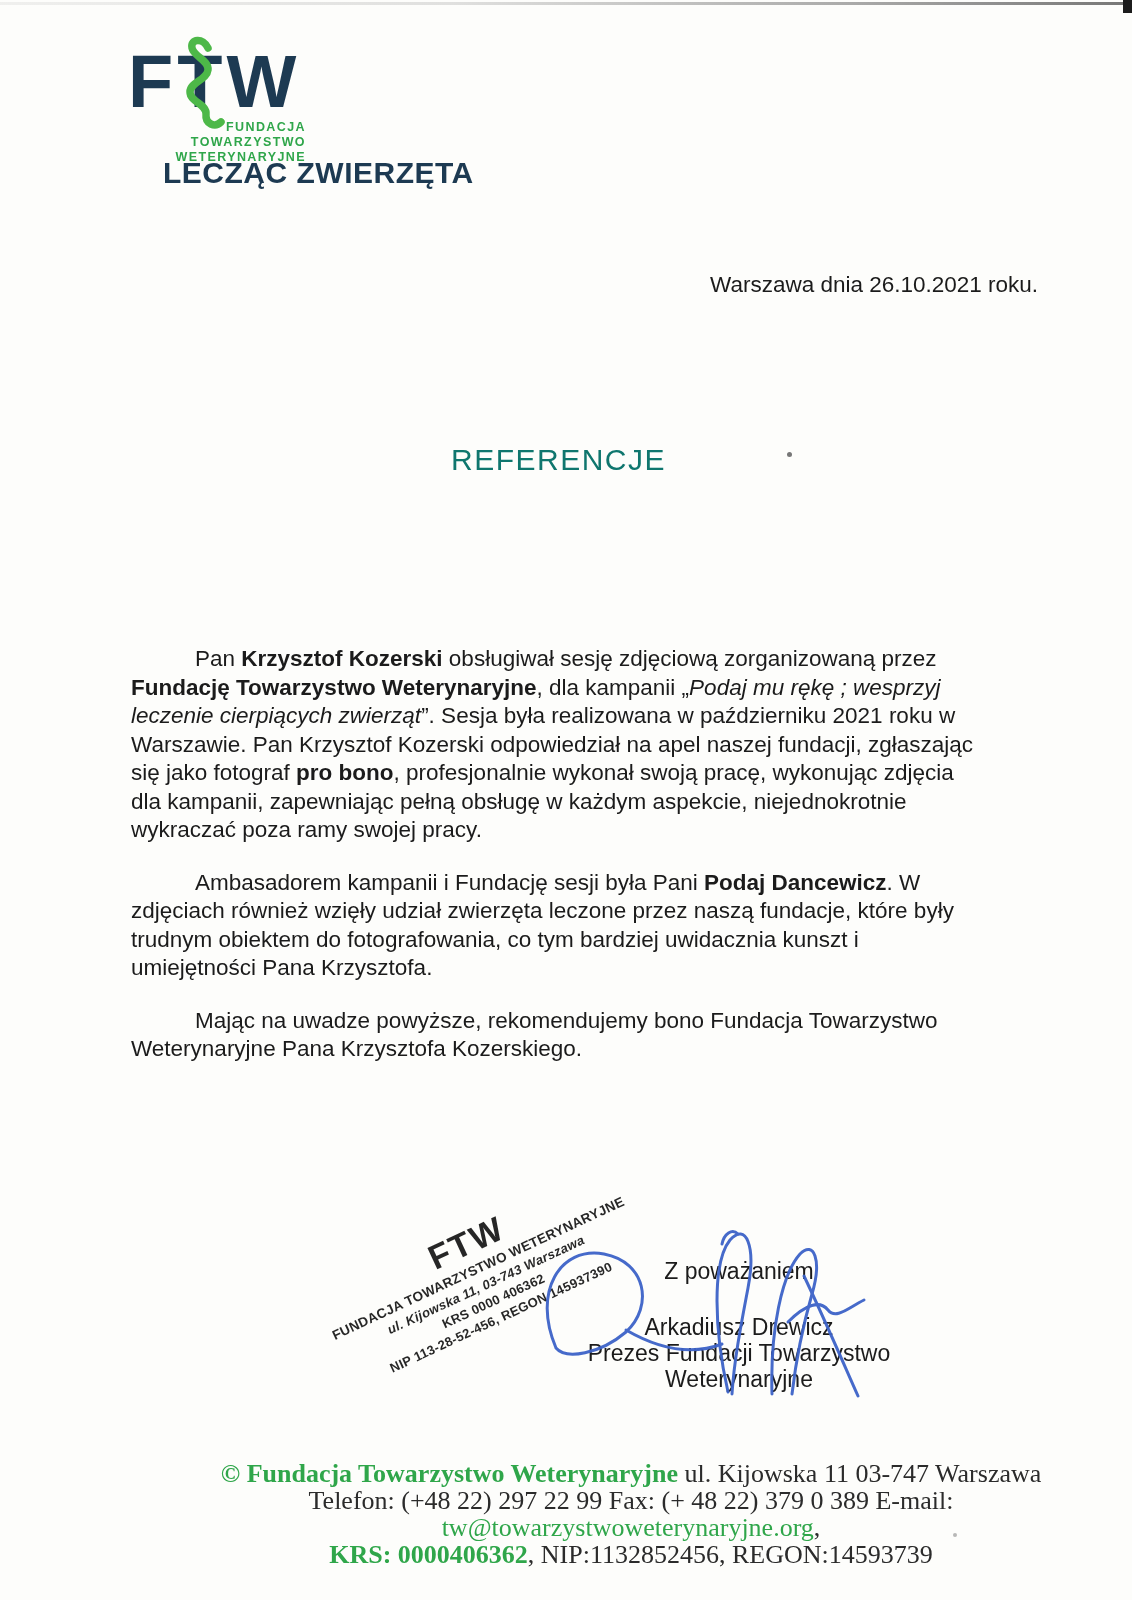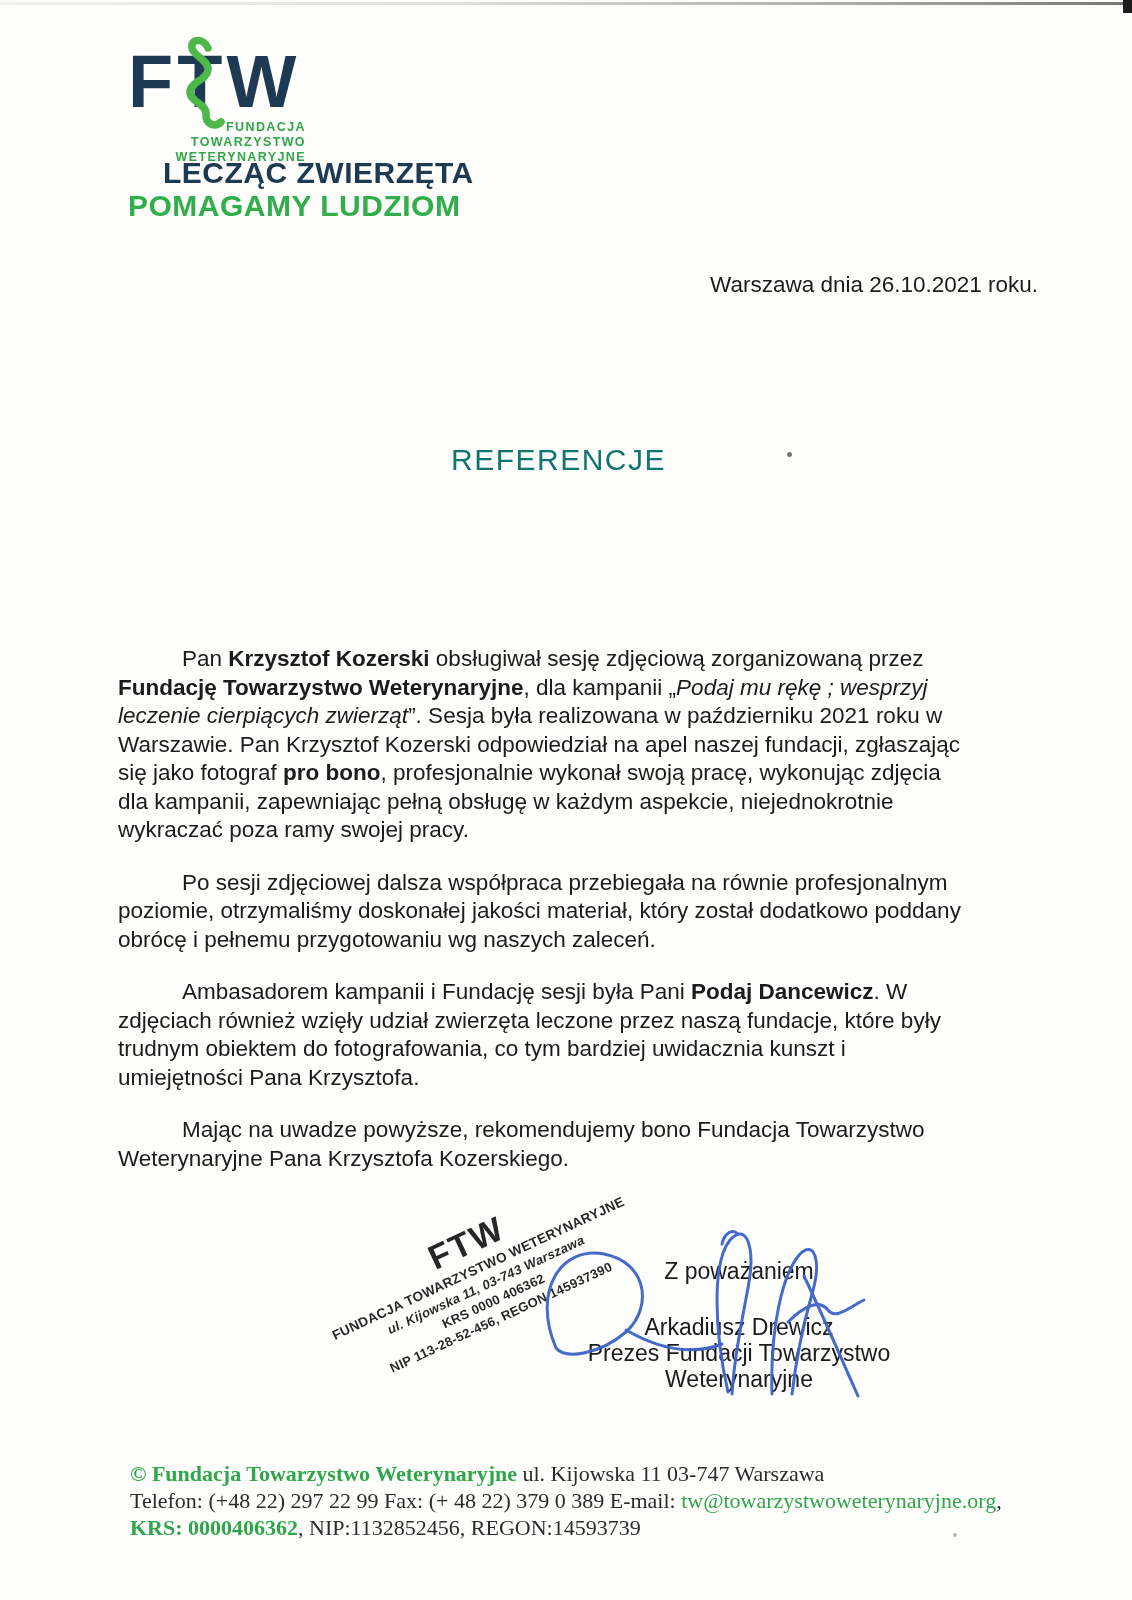--- a/index.html
+++ b/index.html
@@ -20,40 +20,40 @@
   .ftw-letters { font-weight:800; font-size:74px; line-height:76px; letter-spacing:4px; color:var(--navy,#1d3a52); }
   .snake-svg { position:absolute; left:46px; top:-9px; width:54px; height:102px; }
   .org-small { position:absolute; left:126px; top:120px; width:180px; text-align:right;
     color:var(--green,#2fa64a); font-weight:700; font-size:12.5px; line-height:15px; letter-spacing:1.4px; }
   .tagline1 { position:absolute; left:163px; top:156px; font-weight:800; font-size:30px; letter-spacing:.5px; color:var(--navy,#1d3a52); }
   .tagline2 { position:absolute; left:128px; top:189px; font-weight:800; font-size:30px; letter-spacing:.5px; color:var(--green-bright,#2fae49); }
 
   
   .date-line { position:absolute; left:710px; top:272px; font-size:22.5px; }
   .letter-title { position:absolute; left:451px; top:443px; font-size:30px; letter-spacing:1.5px; color:#0f766e; }
-  .letter-body { position:absolute; left:118px; top:645px; width:858px; font-size:22.5px; line-height:28.5px; }
+  .letter-body { position:absolute; left:131px; top:645px; width:858px; font-size:22.5px; line-height:28.5px; }
   .letter-body p { margin:0 0 24px 0; text-indent:64px; }
 
   
   .stamp { position:absolute; left:296px; top:1222px; width:372px; text-align:center;
     transform:rotate(-25deg); color:var(--stamp-ink,#161616); opacity:.93; }
   .stamp-logo { font-weight:900; font-size:34px; line-height:34px; letter-spacing:2px; margin-bottom:3px; }
   .stamp-line { font-size:13px; line-height:18px; font-weight:800; letter-spacing:.3px; }
   .stamp-line.script { font-style:italic; font-weight:700; }
   .stamp-org { font-size:13.5px; }
 
   
   .signoff { position:absolute; left:578px; top:1258px; width:322px; text-align:center; font-size:23px; line-height:26px; }
   .signoff .salutation { margin-bottom:30px; }
 
   .sig-svg { position:absolute; left:0; top:0; width:1132px; height:1600px; pointer-events:none; }
 
   
   .footer { position:absolute; left:130px; top:1460px; font-family:"Liberation Serif", serif;
-    font-size:22px; line-height:27px; color:var(--footer-ink,#2b2b2b); }
+    font-size:26px; line-height:27px; color:var(--footer-ink,#2b2b2b);text-align:center; }
   .footer .green { color:var(--green,#2fa64a); }
   .footer .green-bold { color:var(--green,#2fa64a); font-weight:bold; }
 </style>
 </head>
 <body>
 
 <div class="page">
 
   <div class="top-edge"></div>
   <div class="corner-chip"></div>
@@ -64,29 +64,27 @@
     <span class="ftw-letters"><span>F</span><span>T</span><span>W</span></span>
     <svg class="snake-svg" viewBox="0 0 54 102">
       <path d="M34 13 C29 2 16 4 18 13 C20 22 35 25 34 35 C33 45 16 47 16 57 C16 67 33 69 32 79 C31 89 41 93 47 87" fill="none" stroke="#4db848" stroke-width="7.5" stroke-linecap="round"></path>
     </svg>
   </div>
   <div class="org-small">
     <div>FUNDACJA TOWARZYSTWO</div>
     <div>WETERYNARYJNE</div>
   </div>
   <div class="tagline1">LECZĄC ZWIERZĘTA</div>
-  <div class="tagline2">POMAGAMY LUDZIOM</div>
 
   <div class="date-line">Warszawa dnia 26.10.2021 roku.</div>
 
   <div class="letter-title">REFERENCJE</div>
 
   <div class="letter-body">
     <p><span>Pan </span><span style="font-weight: bold;">Krzysztof Kozerski</span><span> obsługiwał sesję zdjęciową zorganizowaną przez </span><span style="font-weight: bold;">Fundację Towarzystwo Weterynaryjne</span><span>, dla kampanii „</span><span style="font-style: italic;">Podaj mu rękę ; wesprzyj leczenie cierpiących zwierząt</span><span>”. Sesja była realizowana w październiku 2021 roku w Warszawie. Pan Krzysztof Kozerski odpowiedział na apel naszej fundacji, zgłaszając się jako fotograf </span><span style="font-weight: bold;">pro bono</span><span>, profesjonalnie wykonał swoją pracę, wykonując zdjęcia dla kampanii, zapewniając pełną obsługę w każdym aspekcie, niejednokrotnie wykraczać poza ramy swojej pracy.</span></p>
-    <p><span>Po sesji zdjęciowej dalsza współpraca przebiegała na równie profesjonalnym poziomie, otrzymaliśmy doskonałej jakości materiał, który został dodatkowo poddany obrócę i pełnemu przygotowaniu wg naszych zaleceń.</span></p>
     <p><span>Ambasadorem kampanii i Fundację sesji była Pani </span><span style="font-weight: bold;">Podaj Dancewicz</span><span>. W zdjęciach również wzięły udział zwierzęta leczone przez naszą fundacje, które były trudnym obiektem do fotografowania, co tym bardziej uwidacznia kunszt i umiejętności Pana Krzysztofa.</span></p>
     <p><span>Mając na uwadze powyższe, rekomendujemy bono Fundacja Towarzystwo Weterynaryjne Pana Krzysztofa Kozerskiego.</span></p>
   </div>
 
   <div class="stamp">
     <div class="stamp-logo">FTW</div>
     <div class="stamp-line stamp-org">FUNDACJA TOWARZYSTWO WETERYNARYJNE</div>
     <div class="stamp-line script">ul. Kijowska 11, 03-743 Warszawa</div>
     <div class="stamp-line">KRS 0000 406362</div>
     <div class="stamp-line">NIP 113-28-52-456, REGON 145937390</div>

